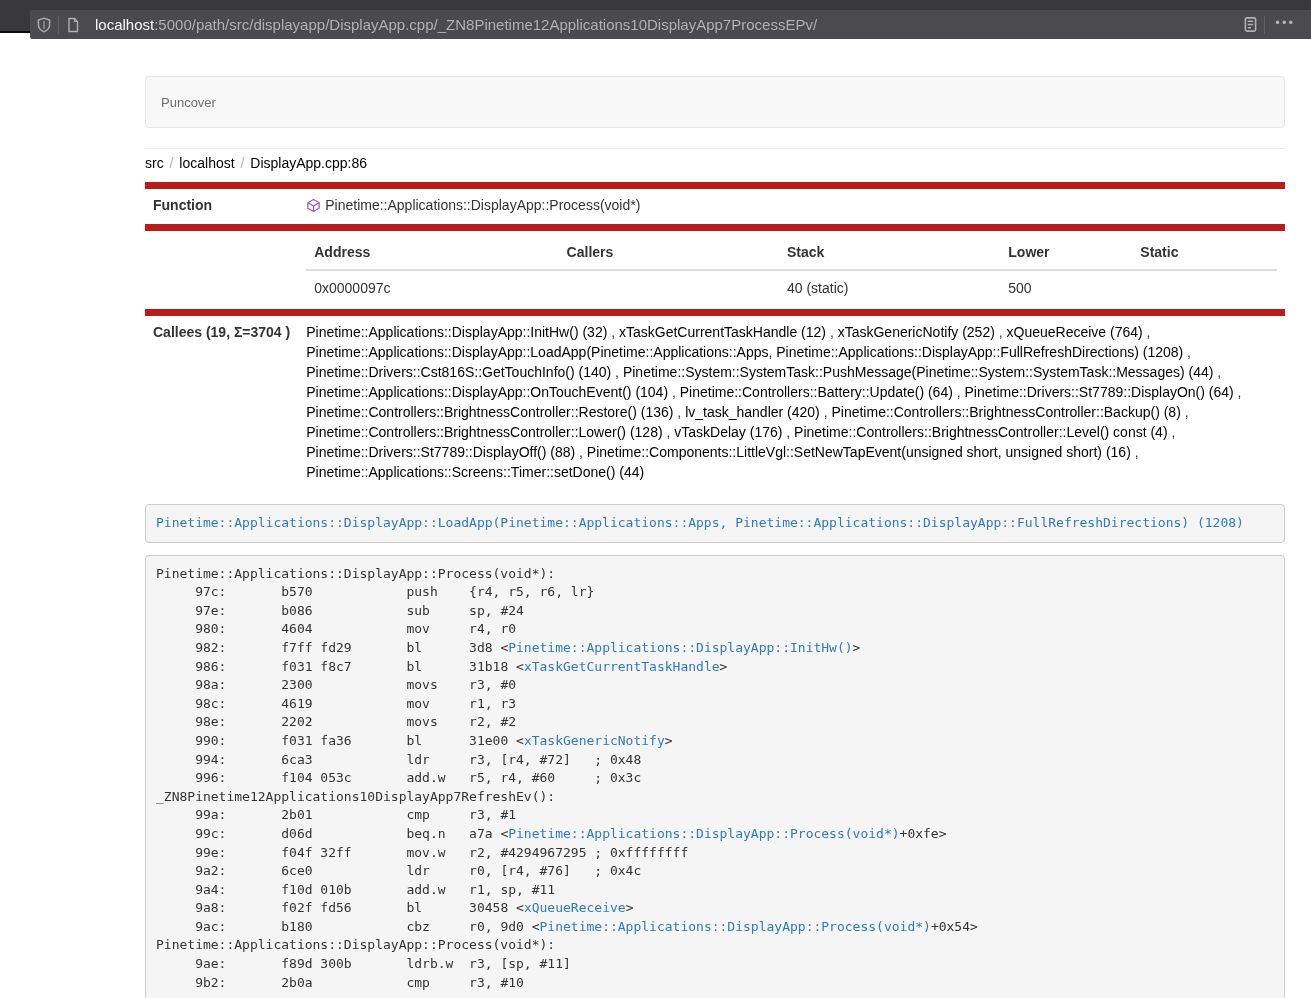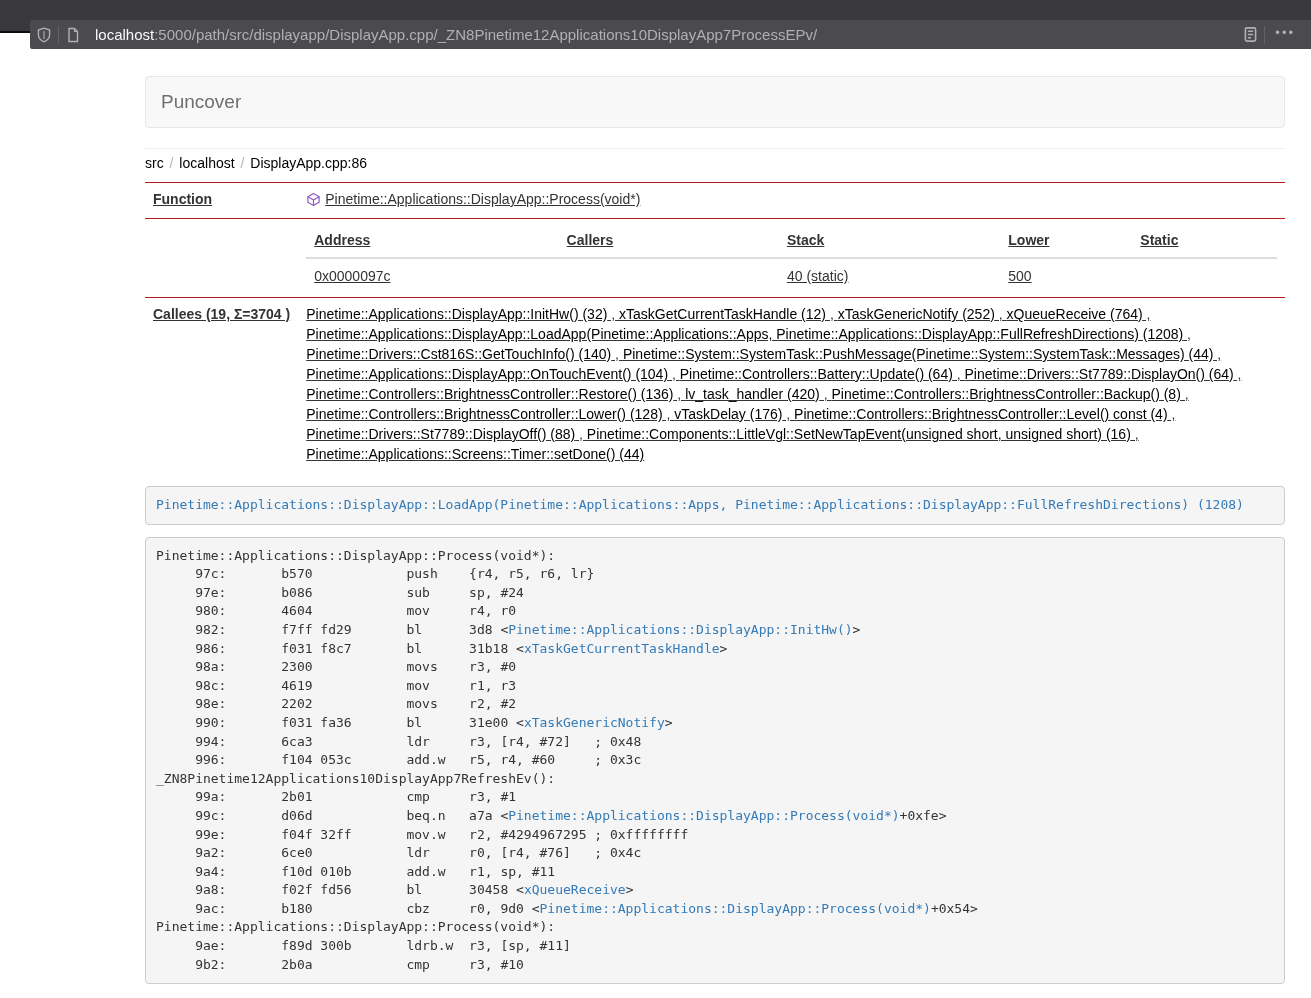--- a/index.html
+++ b/index.html
@@ -15,21 +15,21 @@
 
   
   .browser-bar {
     position: relative;
     width: 100%; height: 33px;
     background: #38383d;
     border-bottom: 2px solid #0c0c0d;
   }
   .urlbar {
     position: absolute;
-    left: 30px; right: 0; top: 20px;
+    left: 30px; right: 0; top: 10px;
     height: 29px;
     background: #4a4a4f;
     border-radius: 2px 0 0 2px;
     display: flex;
     align-items: center;
   }
   .tb-icon { display: inline-flex; align-items: center; justify-content: center; width: 28px; height: 28px; flex: 0 0 auto; }
   .tb-sep { display: inline-block; width: 1px; height: 18px; background: #616166; flex: 0 0 auto; }
   .url-text {
     margin-left: 8px;
@@ -56,46 +56,45 @@
     height: 52px;
     background: #f8f8f8;
     border: 1px solid #e7e7e7;
     border-radius: 4px;
     display: flex;
     align-items: center;
     margin-bottom: 20px;
   }
   .brand {
     padding-left: 15px;
-    font-size: 19px;
+    font-size: 13px;
     color: #6f6f6f;
     text-decoration: none;
   }
   hr.divider {
     border: none;
     border-top: 1px solid #eee;
     margin: 19px 0 6px 0;
   }
   .breadcrumb-line { margin: 0 0 11px 0; }
   a { color: #000000; text-decoration: none; }
   .bc-sep { color: #b5b5b5; padding: 0 2px; }
   .muted { color: #000000; }
 
   
   table.ftable {
     width: 100%;
     border-collapse: collapse;
     margin-bottom: 16px;
   }
   table.ftable > tbody > tr > td {
-    border-top: 1px solid #b91c1c;
+    border-top: 7px solid #b91c1c;
     padding: 6px 8px;
     vertical-align: top;
     line-height: 20px;
-    text-decoration: underline;
   }
   td.lbl { font-weight: bold; white-space: nowrap; }
   .col-label { width: 151px; }
   td.inner-cell { padding: 4px 8px !important; }
   table.inner {
     width: 100%;
     border-collapse: collapse;
   }
   table.inner th {
     text-align: left;

